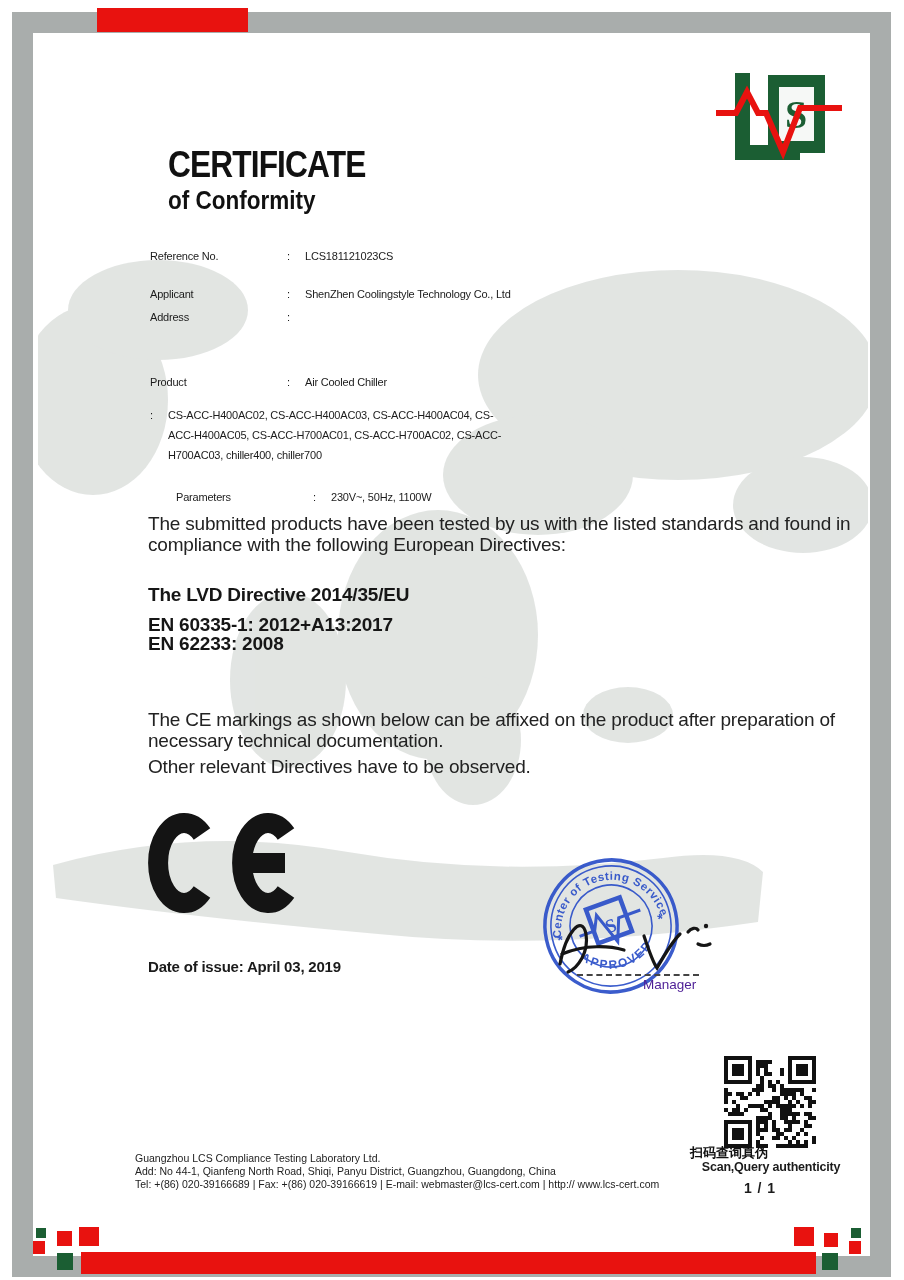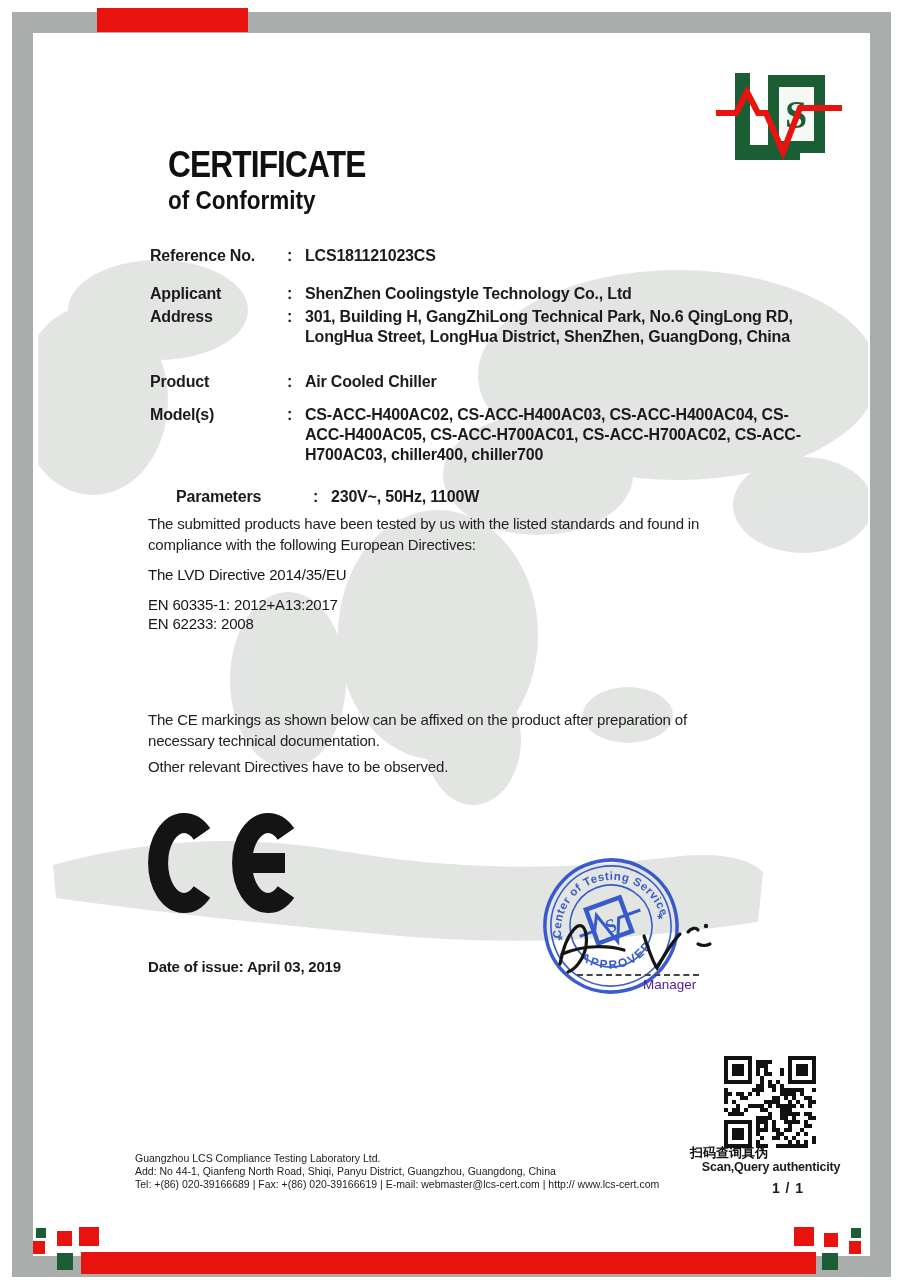--- a/index.html
+++ b/index.html
@@ -31,50 +31,50 @@
   
   .map { position:absolute; left:38px; top:250px; z-index:1; }
   
   .content { position:absolute; inset:0; z-index:4; }
   .logo { position:absolute; left:700px; top:60px; }
   .title { position:absolute; left:168px; top:144px; font-size:36px; font-weight:bold;
            letter-spacing:-1px; transform:scaleX(.88); transform-origin:left top; color:#111; }
   .subtitle { position:absolute; left:168px; top:186px; font-size:25px; font-weight:bold;
               transform:scaleX(.9); transform-origin:left top; color:#111; }
   .rows { position:absolute; left:150px; top:0; width:720px; }
-  .frow { position:absolute; display:flex; font-size:16px; font-weight:bold; letter-spacing:-.2px; line-height:20px; }
+  .frow { position:absolute; display:flex; font-size:11px; font-weight:normal; letter-spacing:-.2px; line-height:20px; }
   .frow .lab { width:137px; flex:none; }
   .frow .col { width:18px; flex:none; }
   .frow .val { width:565px; }
   .r0 { top:246px; } .r1 { top:284px; } .r2 { top:307px; }
   .r3 { top:372px; } .r4 { top:405px; } .r5 { top:487px;margin-left:26px; }
   .ml { white-space:pre-line; }
-  .para { position:absolute; left:148px; width:730px; font-size:15px; line-height:21px;
+  .para { position:absolute; left:148px; width:730px; font-size:19px; line-height:21px;
           letter-spacing:-.2px; color:#222; }
-  .bold { font-weight:normal; color:#161616; }
+  .bold { font-weight:bold; color:#161616;margin-top:20px; }
   .p-intro { top:513px; }
   .p-lvd   { top:564px; }
   .p-std   { top:595px; line-height:19px; }
   .p-tests { top:641px; }
   .p-ce    { top:709px; }
   .p-other { top:756px; }
   .ce-mark { position:absolute; left:146px; top:812px; }
   .date { position:absolute; left:148px; top:958px; font-size:15px; font-weight:bold; letter-spacing:-.2px; }
   .stamp { position:absolute; left:540px; top:855px; transform:rotate(-12deg); opacity:.92; }
   .sig { position:absolute; left:548px; top:902px; }
   .sig-line { position:absolute; left:577px; top:974px; width:122px; border-top:2px dashed #444; }
   .manager { position:absolute; left:643px; top:977px; font-size:13.5px; color:#4c1d95; }
   
   .footer { position:absolute; left:135px; top:1152px; font-size:10.5px; line-height:13px; color:#222; width:600px; }
   .qr { position:absolute; left:724px; top:1056px; }
   .qr-zh { position:absolute; left:690px; top:1144px; width:162px; text-align:left;
            font-size:13px; font-weight:bold; color:#111; }
   .qr-en { position:absolute; left:680px; top:1160px; width:182px; text-align:center;
            font-size:12.5px; font-weight:bold; letter-spacing:-.2px; }
-  .page-ind { position:absolute; left:728px; top:1180px; width:120px; text-align:center;
+  .page-ind { position:absolute; left:700px; top:1180px; width:120px; text-align:center;
               font-size:14px; font-weight:bold; letter-spacing:1px; }
 </style>
 </head>
 <body>
 
 <svg class="map" width="830" height="750" viewBox="0 0 830 750">
   <g fill="#cbd0cc" opacity="0.55">
     <ellipse cx="640" cy="125" rx="200" ry="105"></ellipse>
     <ellipse cx="500" cy="225" rx="95" ry="60"></ellipse>
     <ellipse cx="765" cy="255" rx="70" ry="48"></ellipse>
@@ -123,30 +123,27 @@
       <span class="val ml">LCS181121023CS</span>
     </div>
     <div class="frow r1">
       <span class="lab">Applicant</span>
       <span class="col">:</span>
       <span class="val ml">ShenZhen Coolingstyle Technology Co., Ltd</span>
     </div>
     <div class="frow r2">
       <span class="lab">Address</span>
       <span class="col">:</span>
-      <span class="val ml">301, Building H, GangZhiLong Technical Park, No.6 QingLong RD,
-LongHua Street, LongHua District, ShenZhen, GuangDong, China</span>
     </div>
     <div class="frow r3">
       <span class="lab">Product</span>
       <span class="col">:</span>
       <span class="val ml">Air Cooled Chiller</span>
     </div>
     <div class="frow r4">
-      <span class="lab">Model(s)</span>
       <span class="col">:</span>
       <span class="val ml">CS-ACC-H400AC02, CS-ACC-H400AC03, CS-ACC-H400AC04, CS-
 ACC-H400AC05, CS-ACC-H700AC01, CS-ACC-H700AC02, CS-ACC-
 H700AC03, chiller400, chiller700</span>
     </div>
     <div class="frow r5">
       <span class="lab">Parameters</span>
       <span class="col">:</span>
       <span class="val ml">230V~, 50Hz, 1100W</span>
     </div>

